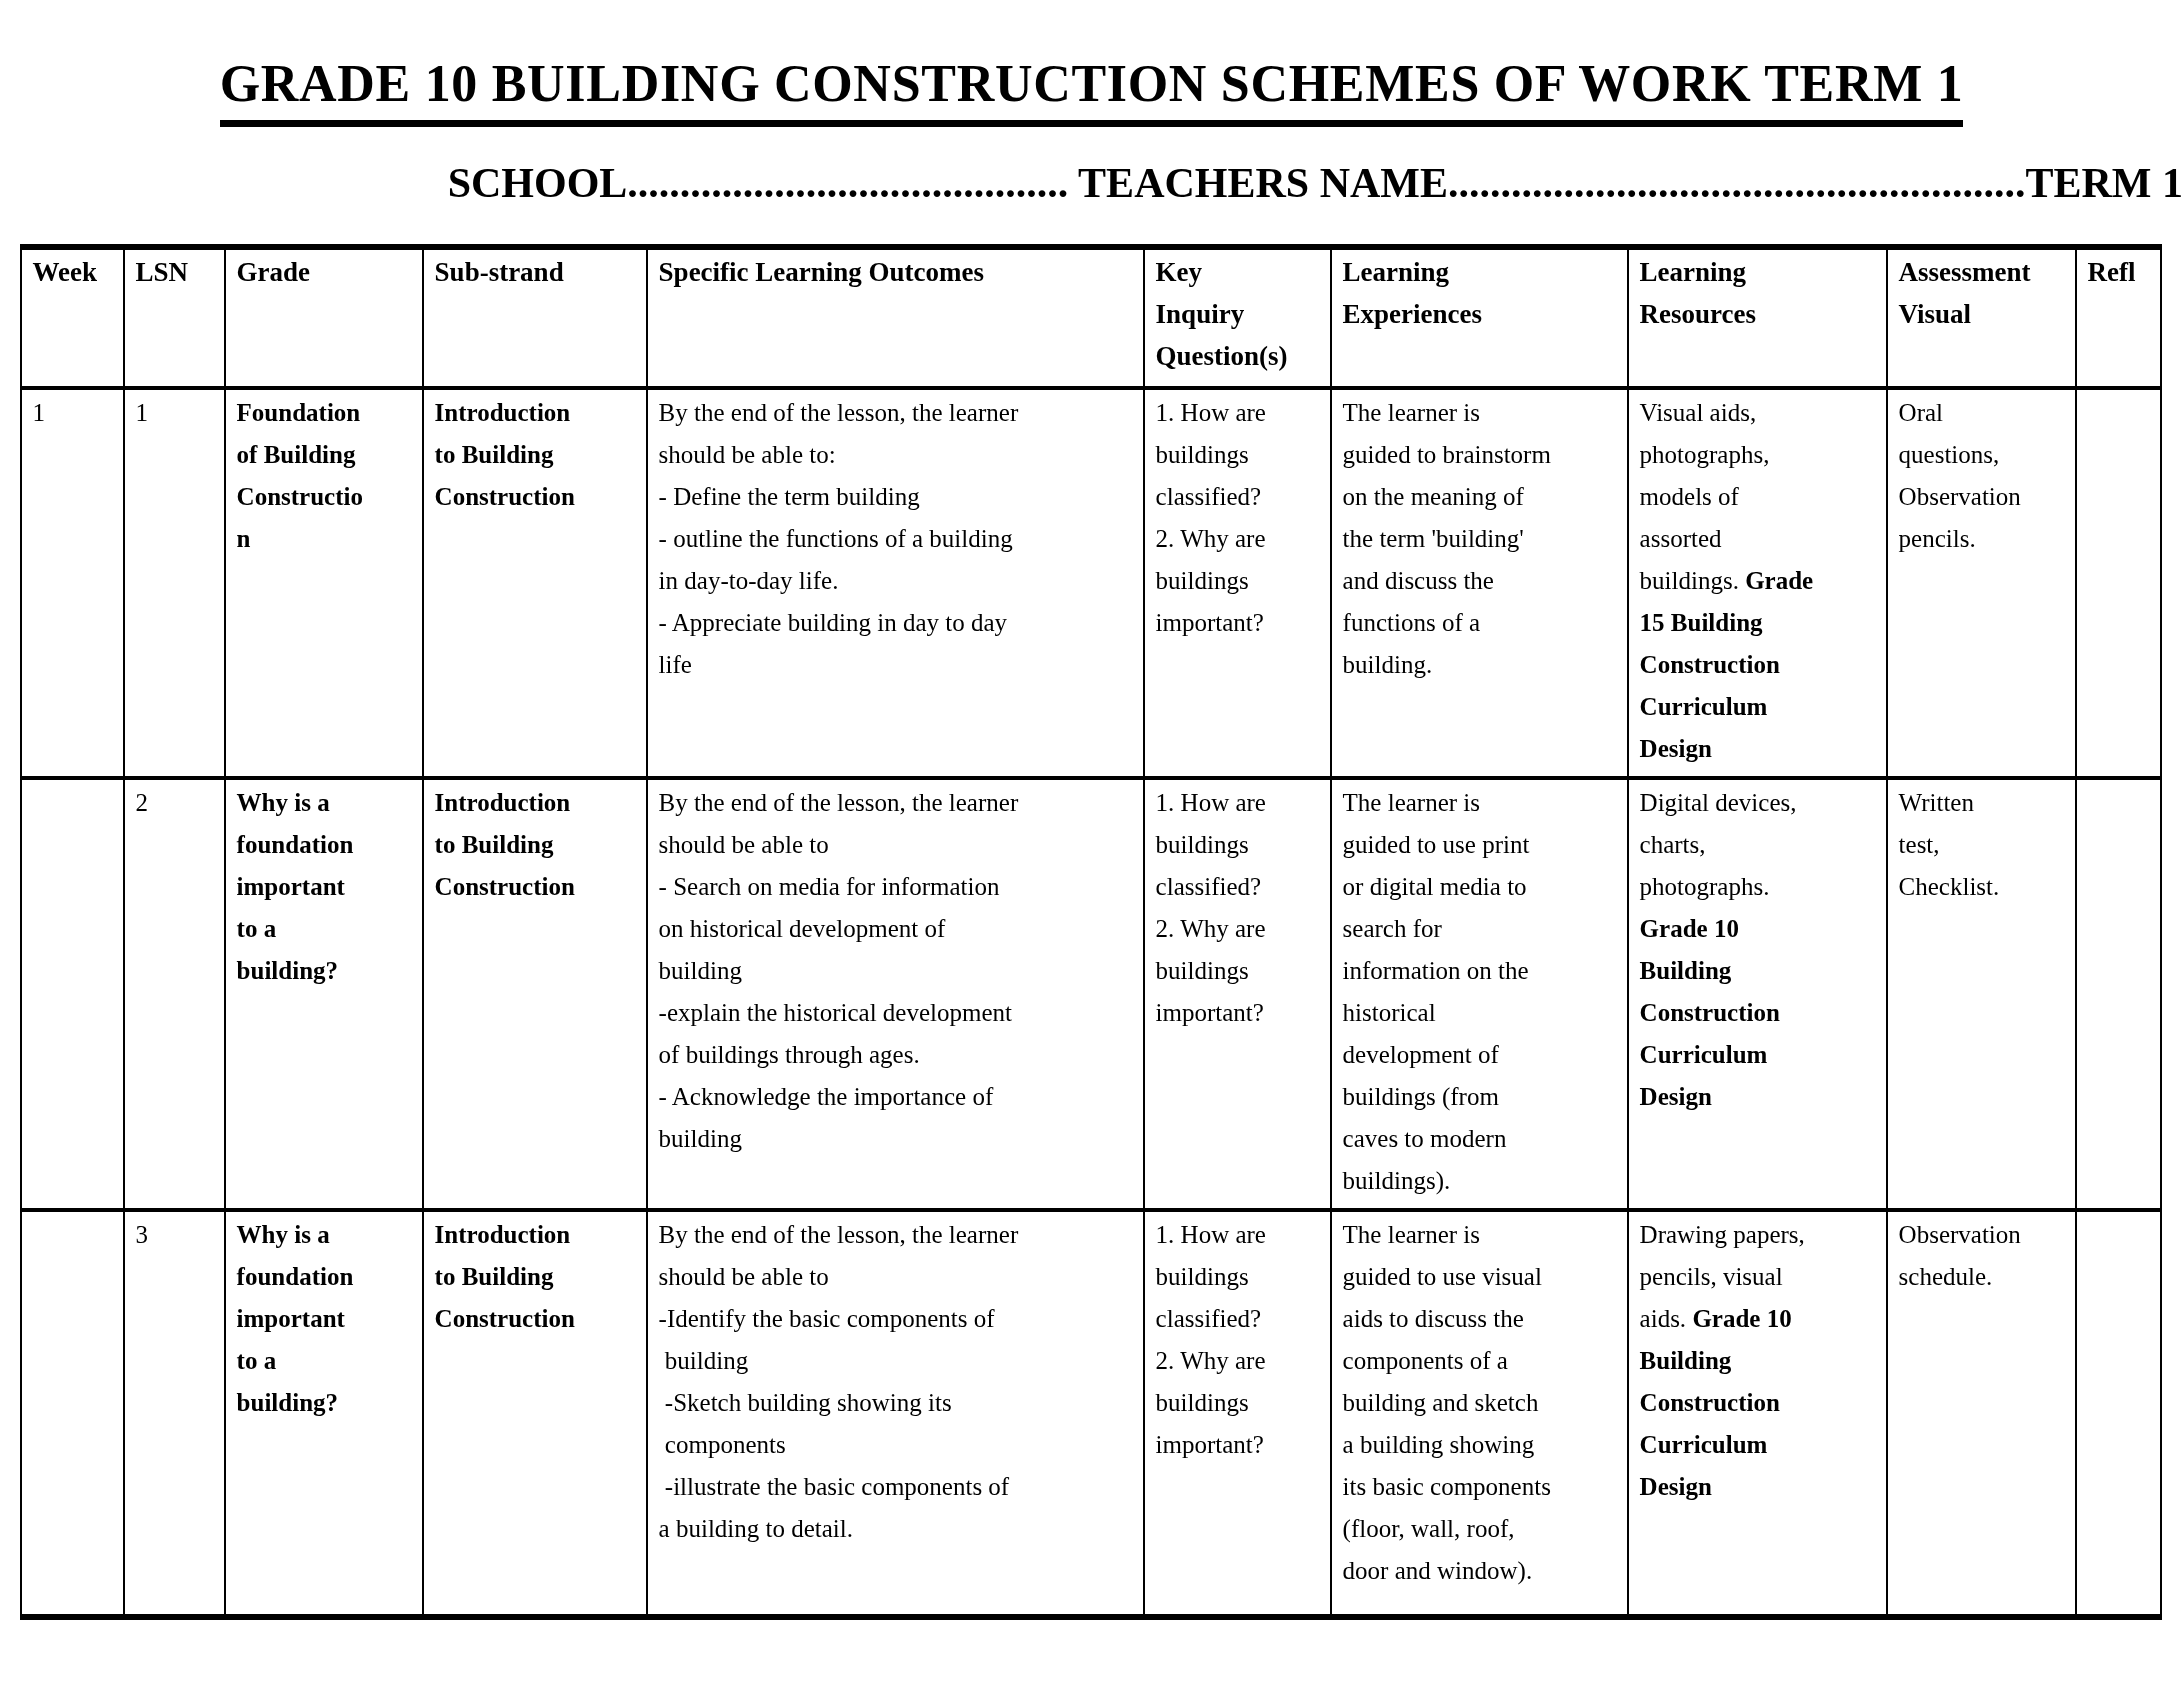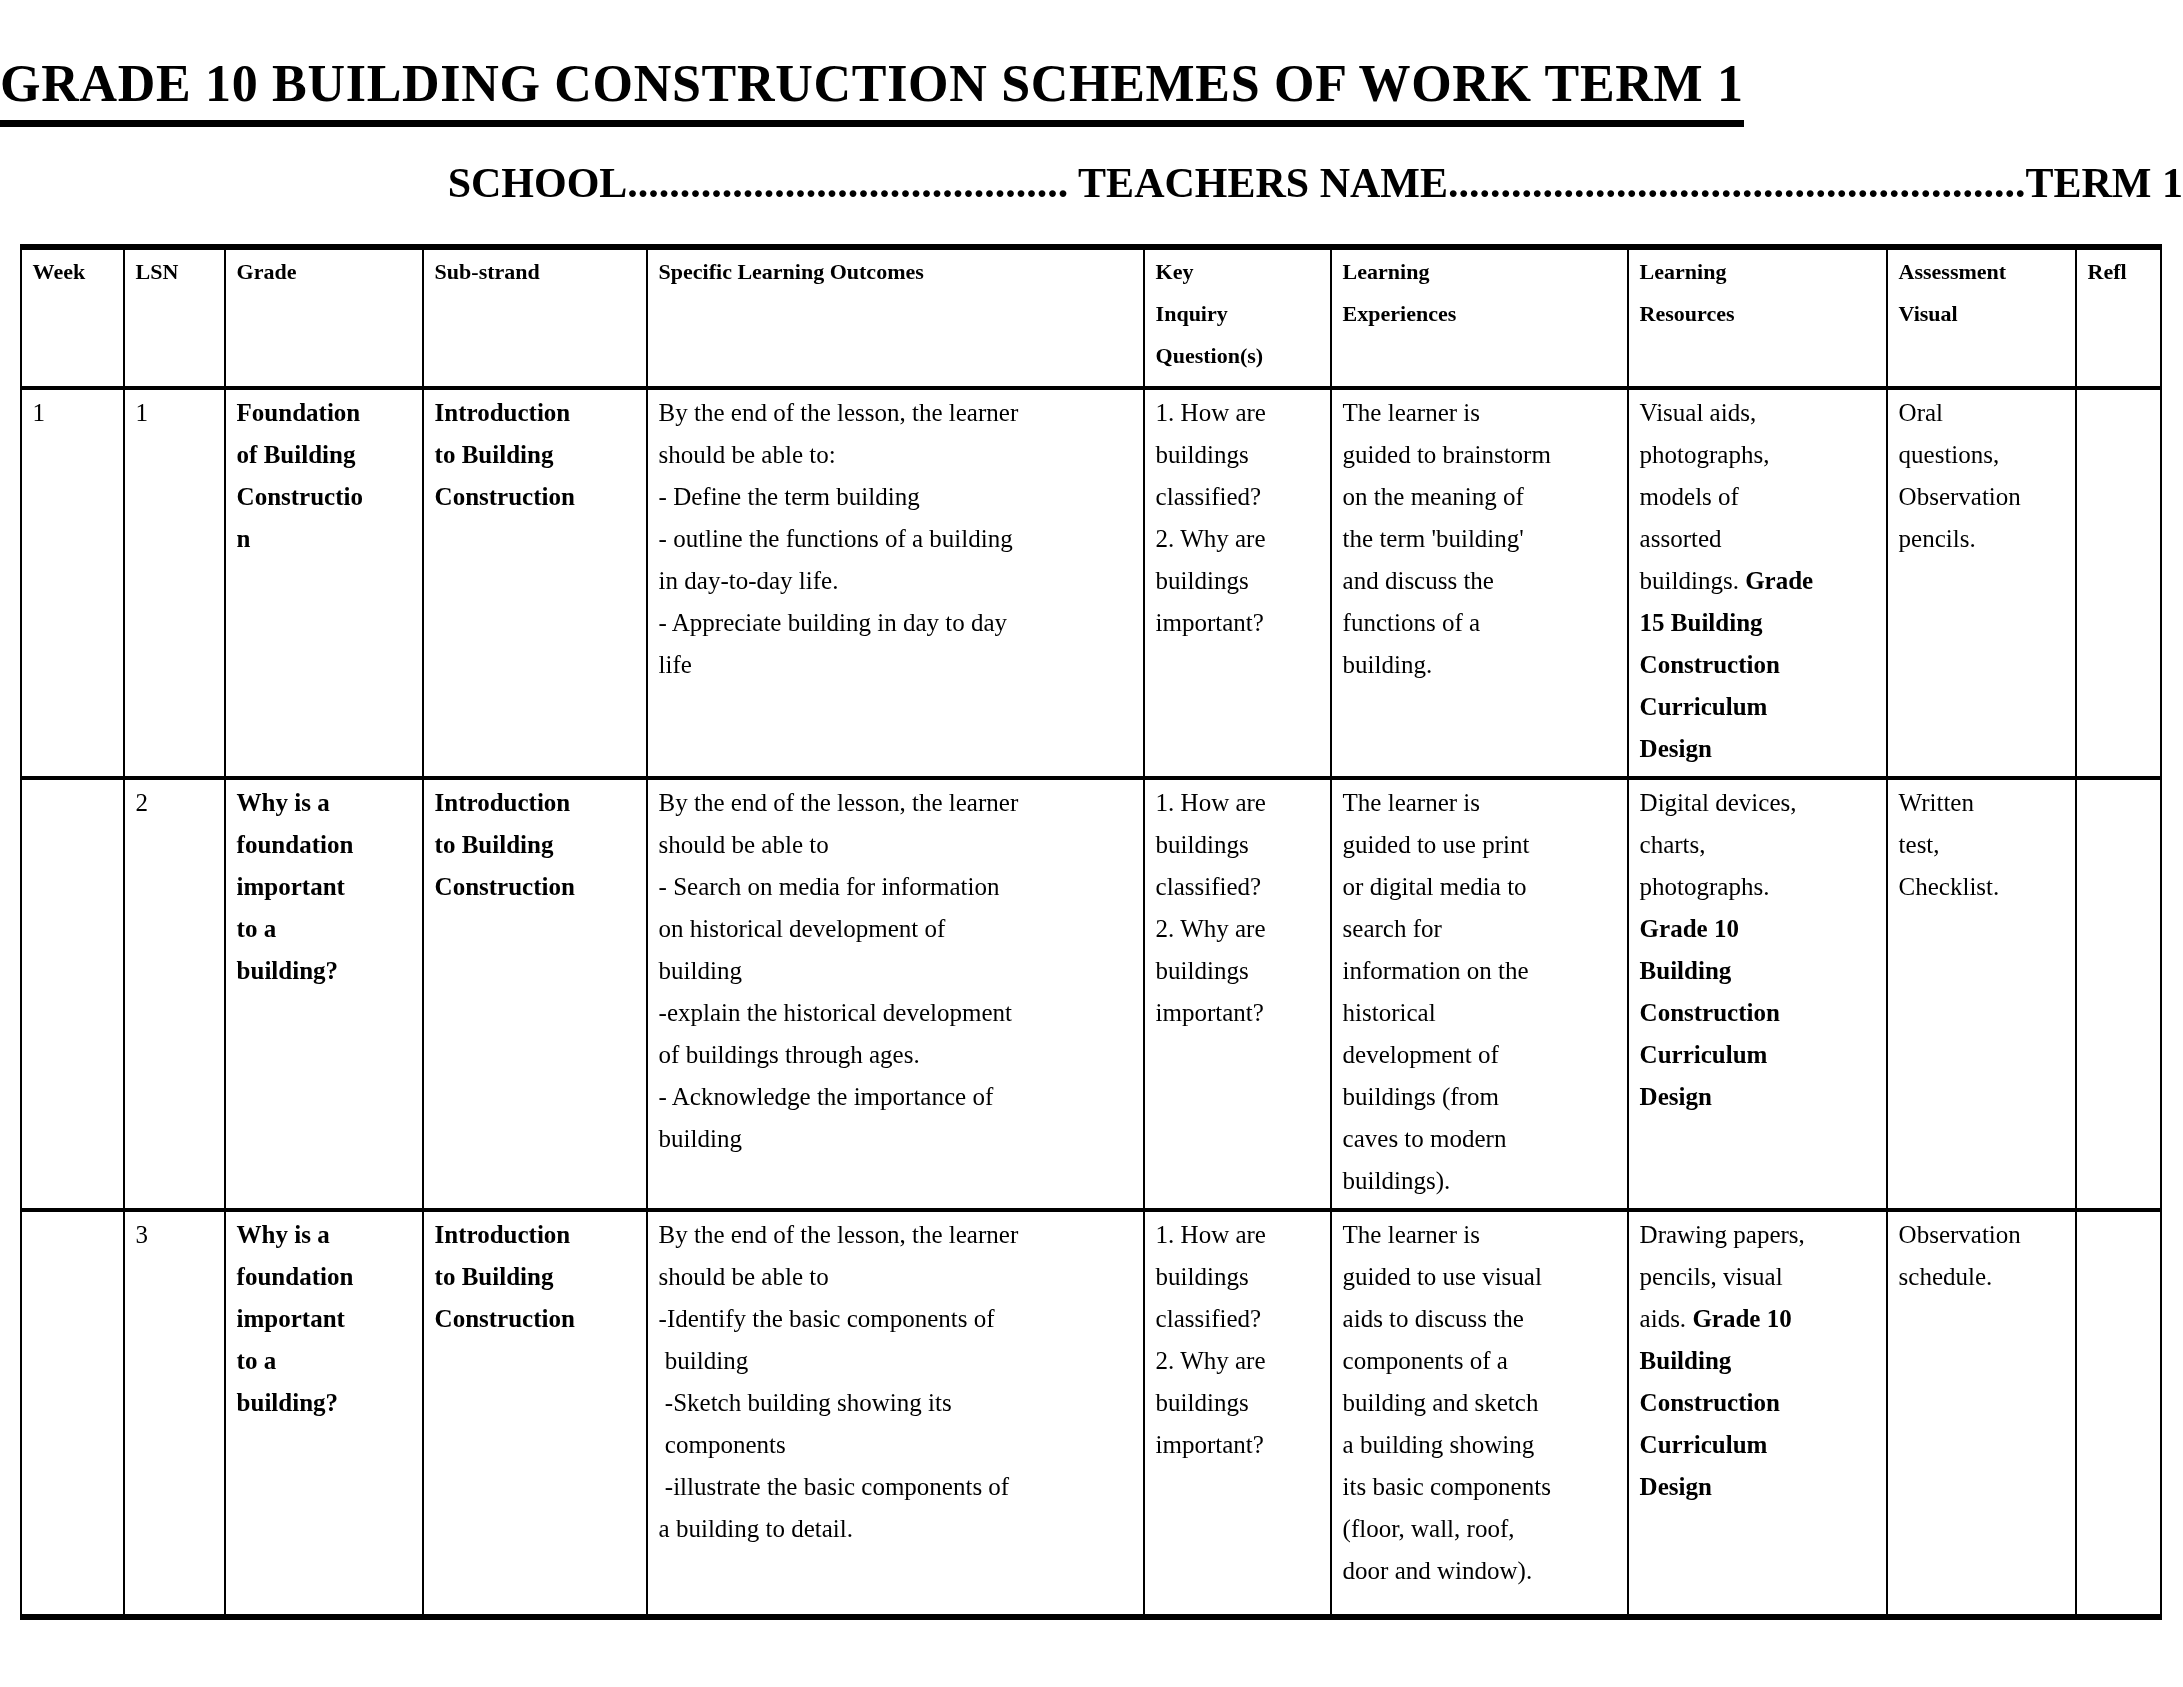--- a/index.html
+++ b/index.html
@@ -8,20 +8,21 @@
     background: #ffffff;
   }
   body {
     width: 2183px;
     height: 1687px;
     overflow: hidden;
     font-family: "Liberation Serif", serif;
     color: #000000;
   }
   .title-wrap {
+    text-align: center;
     margin-top: 54px;
   }
   .title-text {
     display: inline-block;
     font-size: 52px;
     font-weight: bold;
     letter-spacing: 0.7px;
     border-bottom: 7.3px solid #000;
     padding-bottom: 6.6px;
     white-space: nowrap;
@@ -46,21 +47,21 @@
     border-bottom-width: 4px;
     vertical-align: top;
     padding: 1.3px 10.6px 6.6px 10.6px;
     white-space: pre-wrap;
     overflow: hidden;
     font-size: 25px;
     line-height: 42px;
     text-align: left;
   }
   table.schemes thead th {
-    font-size: 22px;
+    font-size: 27px;
     font-weight: bold;
     border-top-width: 6px;
     height: 129px;
   }
   table.schemes tbody tr:last-child td {
     border-bottom-width: 6px;
   }
   tr.r1 td { height: 370px; }
   tr.r2 td { height: 413px; }
   tr.r3 td { height: 394px; }

